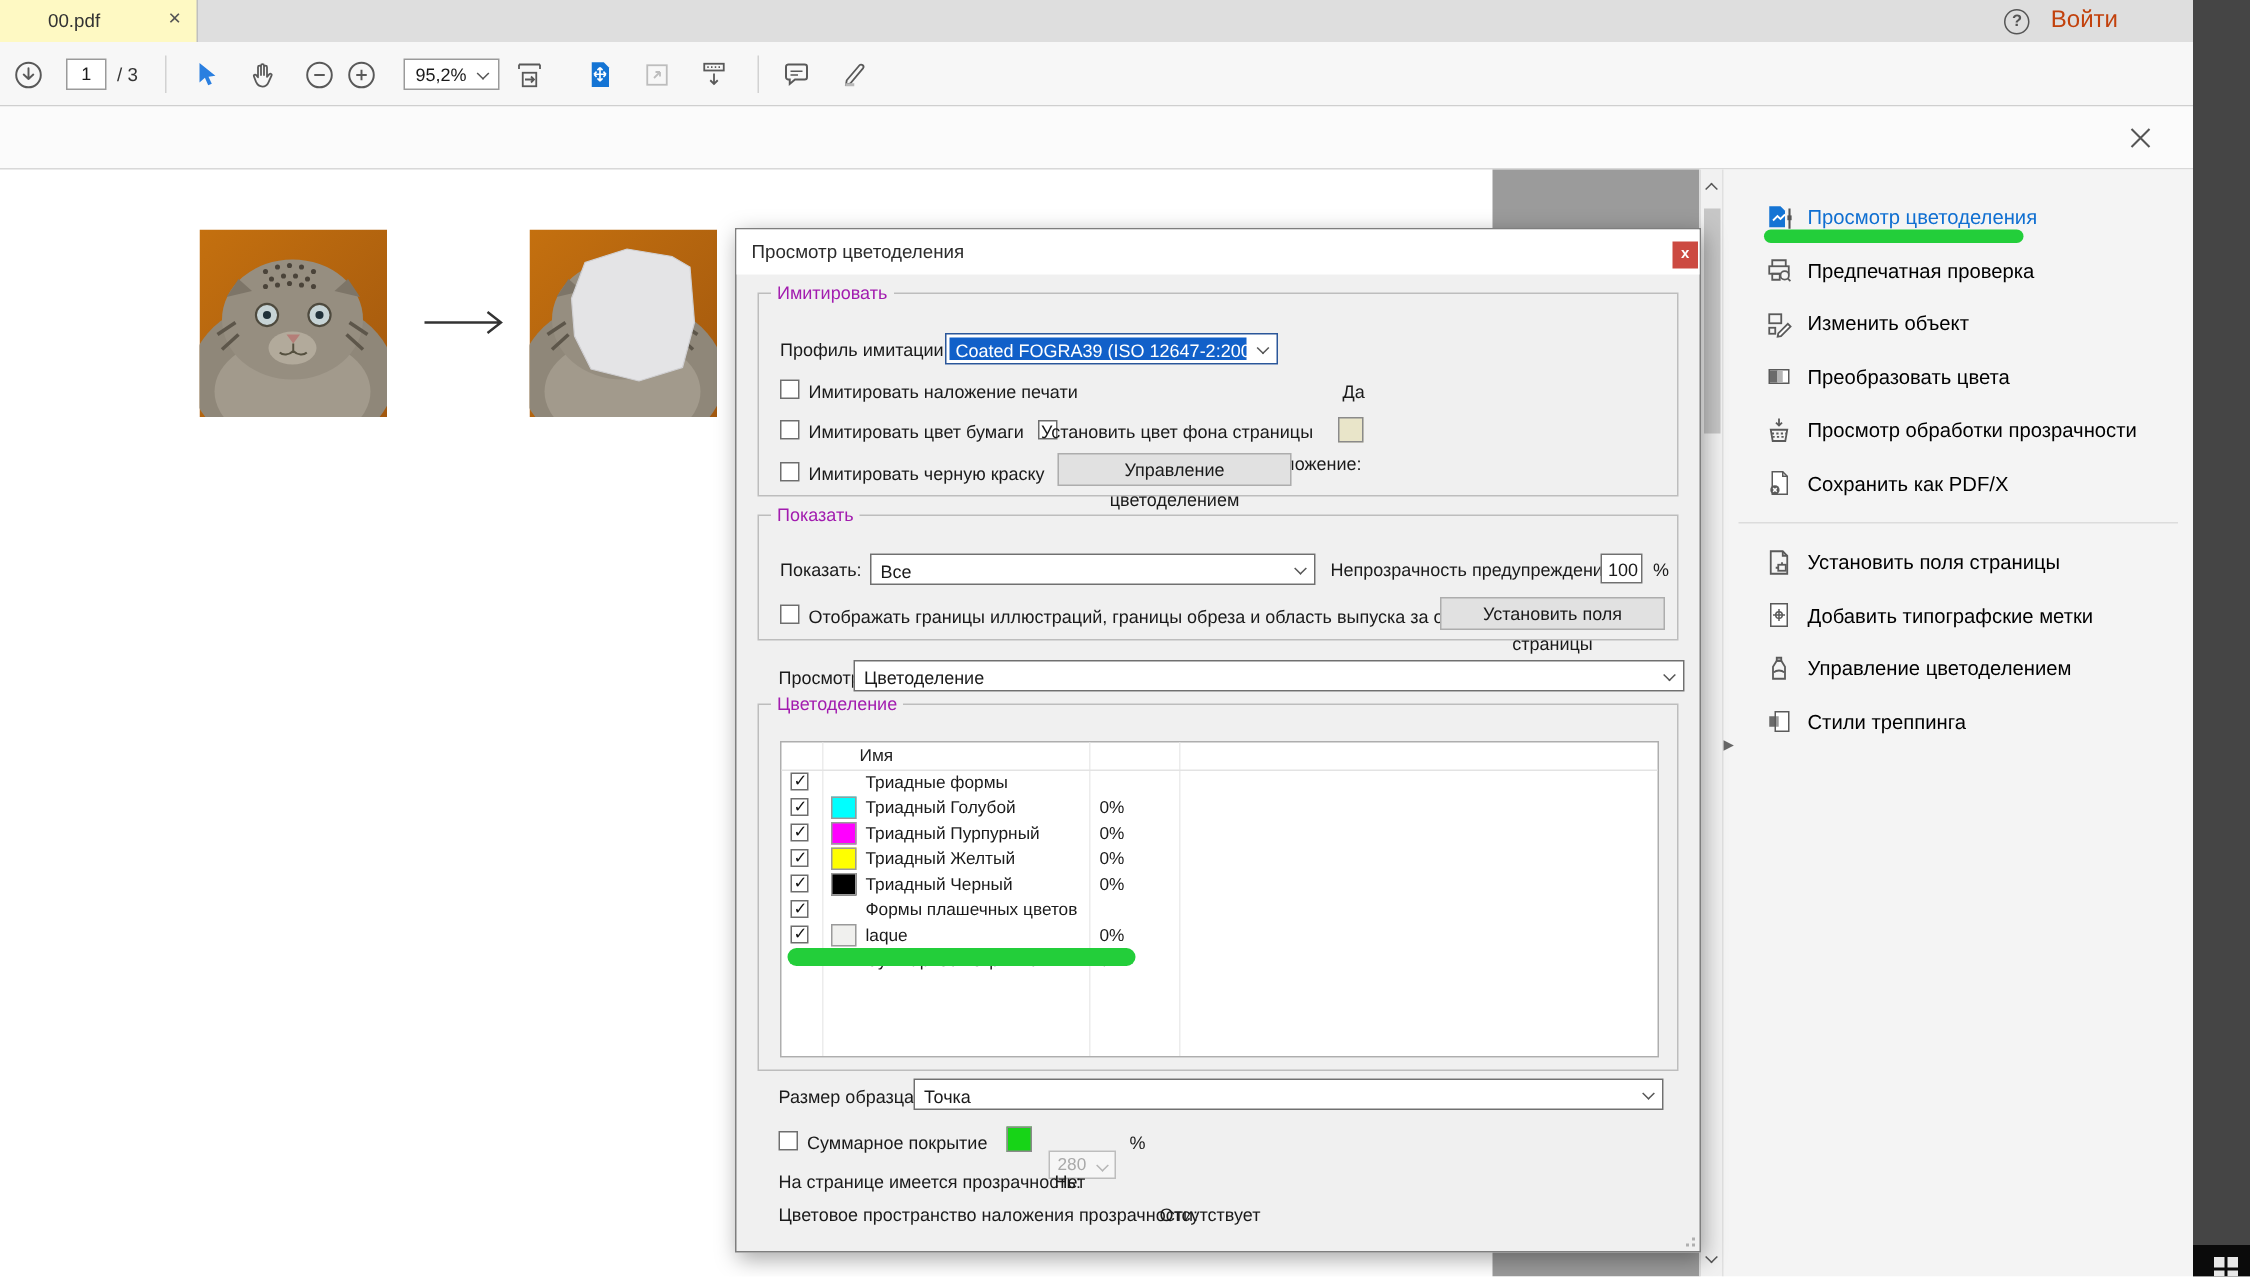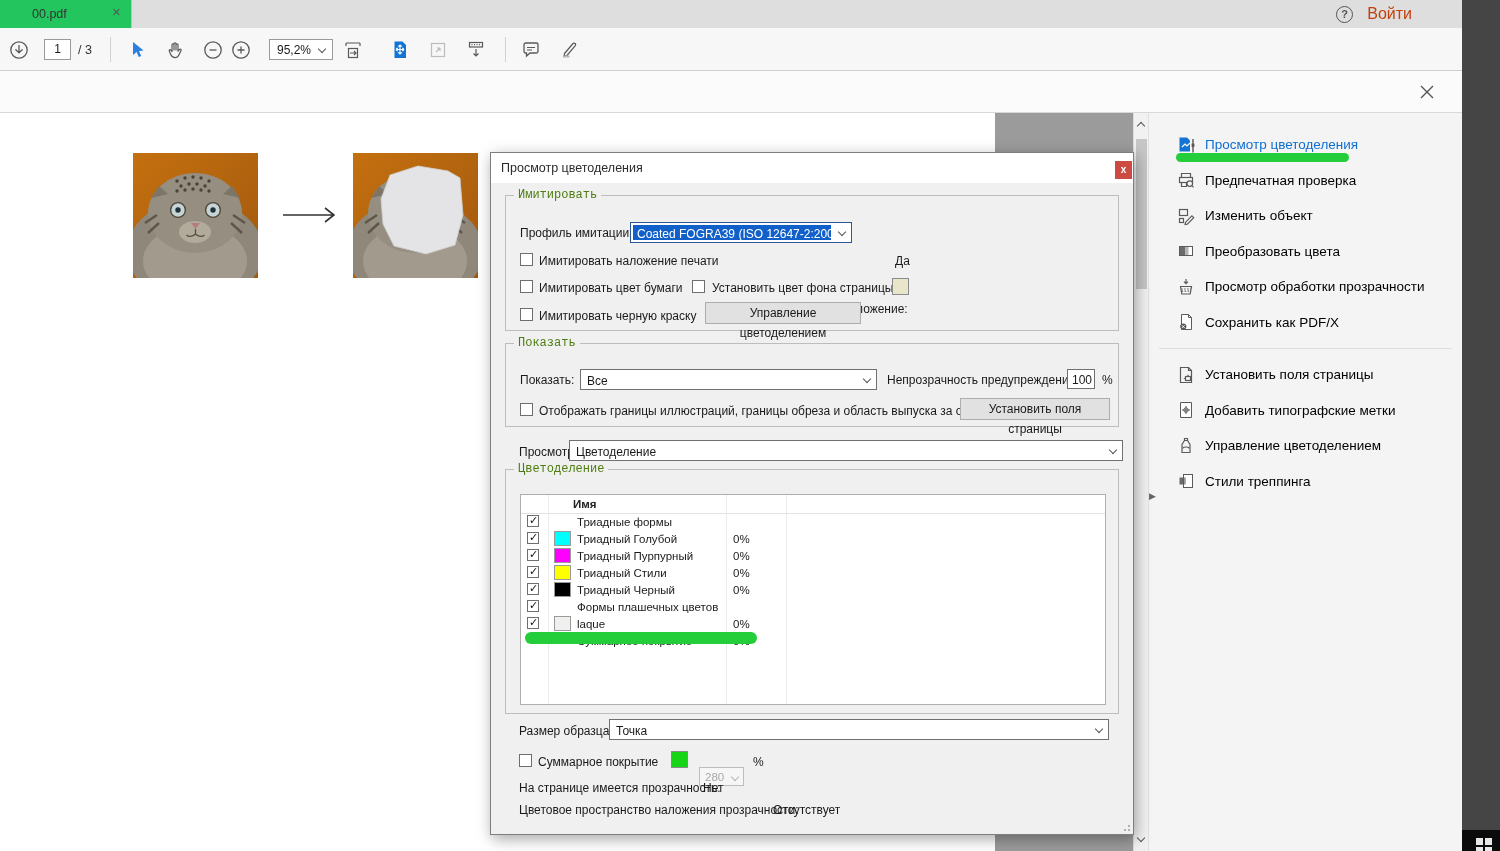--- a/index.html
+++ b/index.html
@@ -2,21 +2,21 @@
 <html style="--marker: #23ce3a; --accent: #0f6fd1; --close-red: #cc4a41; --sel-blue: #1160c9;"><head>
 <meta charset="utf-8">
 <style>
   * { margin:0; padding:0; box-sizing:border-box; }
   html,body { width:1500px; height:851px; overflow:hidden; }
   body { font-family:"Liberation Sans", sans-serif; font-size:12px; color:#1a1a1a; background:#fff; }
   #root { position:relative; width:1500px; height:851px; background:#fff; }
 
   
   .tabbar { position:absolute; left:0; top:0; width:1462px; height:28px; background:#dedede; }
-  .tab { position:absolute; left:0; top:0; width:132px; height:28px; background:#22c55e; border-right:1px solid #bfbfbf; }
+  .tab { position:absolute; left:0; top:0; width:132px; height:28px; background:#fef9c3; border-right:1px solid #bfbfbf; }
   .tab-title { position:absolute; left:32px; top:7px; font-size:12.5px; color:#333; }
   .tab-close { position:absolute; right:10px; top:6px; font-size:11px; color:#555; cursor:pointer; }
   .top-right { position:absolute; right:50px; top:0; height:28px; display:flex; align-items:center; gap:14px; }
   .help-circle { width:17px; height:17px; border:1.4px solid #555; border-radius:50%; color:#555; font-size:11px; font-weight:bold; text-align:center; line-height:15px; }
   .signin { font-size:16px; color:#c2410c; }
 
   
   .toolbar { position:absolute; left:0; top:28px; width:1462px; height:43px; background:#f7f7f7; border-bottom:1px solid #cfcfcf; }
   .tb { position:absolute; top:0; height:43px; display:flex; align-items:center; justify-content:center; }
   .tb-divider { position:absolute; top:9px; width:1px; height:25px; background:#d2d2d2; }
@@ -58,38 +58,38 @@
   
   .cat-img { position:absolute; top:153px; width:125px; height:125px; }
   .fig-arrow { position:absolute; left:281px; top:204px; }
 
   
   .dialog { position:absolute; left:490px; top:152px; width:644px; height:683px; background:#f0f0f0; border:1px solid #7e7e7e; box-shadow:2px 4px 14px rgba(0,0,0,.35); }
   .dlg-title { position:absolute; left:0; top:0; width:100%; height:30px; background:#fff; }
   .dlg-title span { position:absolute; left:10px; top:8px; font-size:12.5px; color:#2b2b2b; }
   .dlg-close { position:absolute; right:1px; top:8px; width:17px; height:18px; background:var(--close-red); color:#fff; font-size:10px; font-weight:bold; text-align:center; line-height:18px; cursor:pointer; }
   .groupbox { position:absolute; border:1px solid #bdbdbd; }
-  .groupbox > .glabel { position:absolute; top:-8px; left:8px; background:#f0f0f0; padding:0 4px; font-size:12px; color:#4d7c0f;font-family:Liberation Mono, monospace; }
+  .groupbox > .glabel { position:absolute; top:-8px; left:8px; background:#f0f0f0; padding:0 4px; font-size:12px; color:#a21caf; }
   .cb { display:inline-block; width:13px; height:13px; background:#fff; border:1px solid #6e6e6e; vertical-align:middle; }
   .cblabel { font-size:12px; color:#1a1a1a; }
   .combo { position:absolute; background:#fff; border:1px solid #707070; height:21px; font-size:12px; }
   .combo .ctext { position:absolute; left:6px; top:3.5px; white-space:nowrap; }
   .combo .carr { position:absolute; right:6px; top:6px; }
   .combo.selected { border-color:#2b579a; }
   .combo.selected .ctext { left:2px; top:2px; right:20px; bottom:2px; background:var(--sel-blue); color:#fff; padding:1.5px 4px; }
   .win-btn { position:absolute; background:#e1e1e1; border:1px solid #adadad; font-size:12px; color:#1a1a1a; text-align:center; cursor:pointer; }
   .swatch { position:absolute; border:1px solid #8a8a8a; }
   .spin { position:absolute; width:45px; height:19px; border:1px solid #bdbdbd; background:#f6f6f6; color:#a9a9a9; font-size:11.5px; }
   .spin .sval { position:absolute; left:5px; top:3px; }
   .spin .chev { position:absolute; right:5px; top:6px; border-color:#b5b5b5; }
   .fld-label { position:absolute; font-size:12px; color:#1a1a1a; white-space:nowrap; }
 
   
   .sep-table { position:absolute; left:28px; top:340px; width:586px; height:211px; background:#fff; border:1px solid #aeaeae; }
-  .sep-head { position:absolute; left:0; top:0; width:100%; height:19px; border-bottom:1px solid #e3e3e3;font-weight:bold; }
+  .sep-head { position:absolute; left:0; top:0; width:100%; height:19px; border-bottom:1px solid #e3e3e3; }
   .sep-head span { position:absolute; left:52px; top:3px; font-size:11.5px; color:#222; }
   .col-line { position:absolute; top:0; width:1px; height:100%; background:#ececec; }
   .sep-rows { position:absolute; left:0; top:19px; width:100%; }
   .sep-row { position:relative; height:17px; }
   .sep-cb { position:absolute; left:6px; top:1px; width:12px; height:12px; }
   .sep-cb .check { position:absolute; left:1px; top:-2px; font-size:11px; color:#111; }
   .sep-swatch { position:absolute; left:33px; top:0px; width:17px; height:15px; border:1px solid #9a9a9a; }
   .sep-name { position:absolute; left:56px; top:1.5px; font-size:11.5px; }
   .sep-value { position:absolute; left:212px; top:1.5px; font-size:11.5px; }
   .laque-marker { position:absolute; left:34px; top:479px; width:232px; height:12px; border-radius:6px; z-index:5; }
@@ -387,21 +387,21 @@
       </div>
 
       <span class="cb" style="position:absolute; left:14px; top:57px;"></span>
       <span class="fld-label cblabel" style="left:33px; top:58px;">Имитировать наложение печати</span>
       <span class="fld-label" style="left:214px; top:58px;margin-top:48px;">На странице имеется наложение:</span>
       <span class="fld-label" style="left:389px; top:58px;">Да</span>
 
       <span class="cb" style="position:absolute; left:14px; top:84px;"></span>
       <span class="fld-label cblabel" style="left:33px; top:85px;">Имитировать цвет бумаги</span>
       <span class="cb" style="position:absolute; left:186px; top:84px;"></span>
-      <span class="fld-label cblabel" style="left:188px; top:85px;margin-left:18px;">Установить цвет фона страницы</span>
+      <span class="fld-label cblabel" style="left:188px; top:85px;">Установить цвет фона страницы</span>
       <span class="swatch" style="left: 386px; top: 82px; width: 17px; height: 17px; background: rgb(233, 229, 201);"></span>
 
       <span class="cb" style="position:absolute; left:14px; top:112px;"></span>
       <span class="fld-label cblabel" style="left:33px; top:113px;">Имитировать черную краску</span>
       <div class="win-btn" style="left:199px; top:106px; width:156px; height:22px; line-height:20px;">Управление цветоделением</div>
     </div>
 
     <div class="groupbox" style="left:14px; top:190px; width:614px; height:84px;">
       <span class="glabel">Показать</span>
       <span class="fld-label" style="left:14px; top:29px;">Показать:</span>
@@ -456,21 +456,21 @@
               </span>
       <span class="sep-swatch" style="background: rgb(255, 0, 255);"></span>
       <span class="sep-name">Триадный Пурпурный</span>
       <span class="sep-value">0%</span>
     </div>
             <div class="sep-row">
       <span class="cb sep-cb">
                 <span class="check" style="visibility: visible;">✓</span>
               </span>
       <span class="sep-swatch" style="background: rgb(255, 255, 0);"></span>
-      <span class="sep-name">Триадный Стили</span>
+      <span class="sep-name">Триадный Желтый</span>
       <span class="sep-value">0%</span>
     </div>
             <div class="sep-row">
       <span class="cb sep-cb">
                 <span class="check" style="visibility: visible;">✓</span>
               </span>
       <span class="sep-swatch" style="background: rgb(0, 0, 0);"></span>
       <span class="sep-name">Триадный Черный</span>
       <span class="sep-value">0%</span>
     </div>

